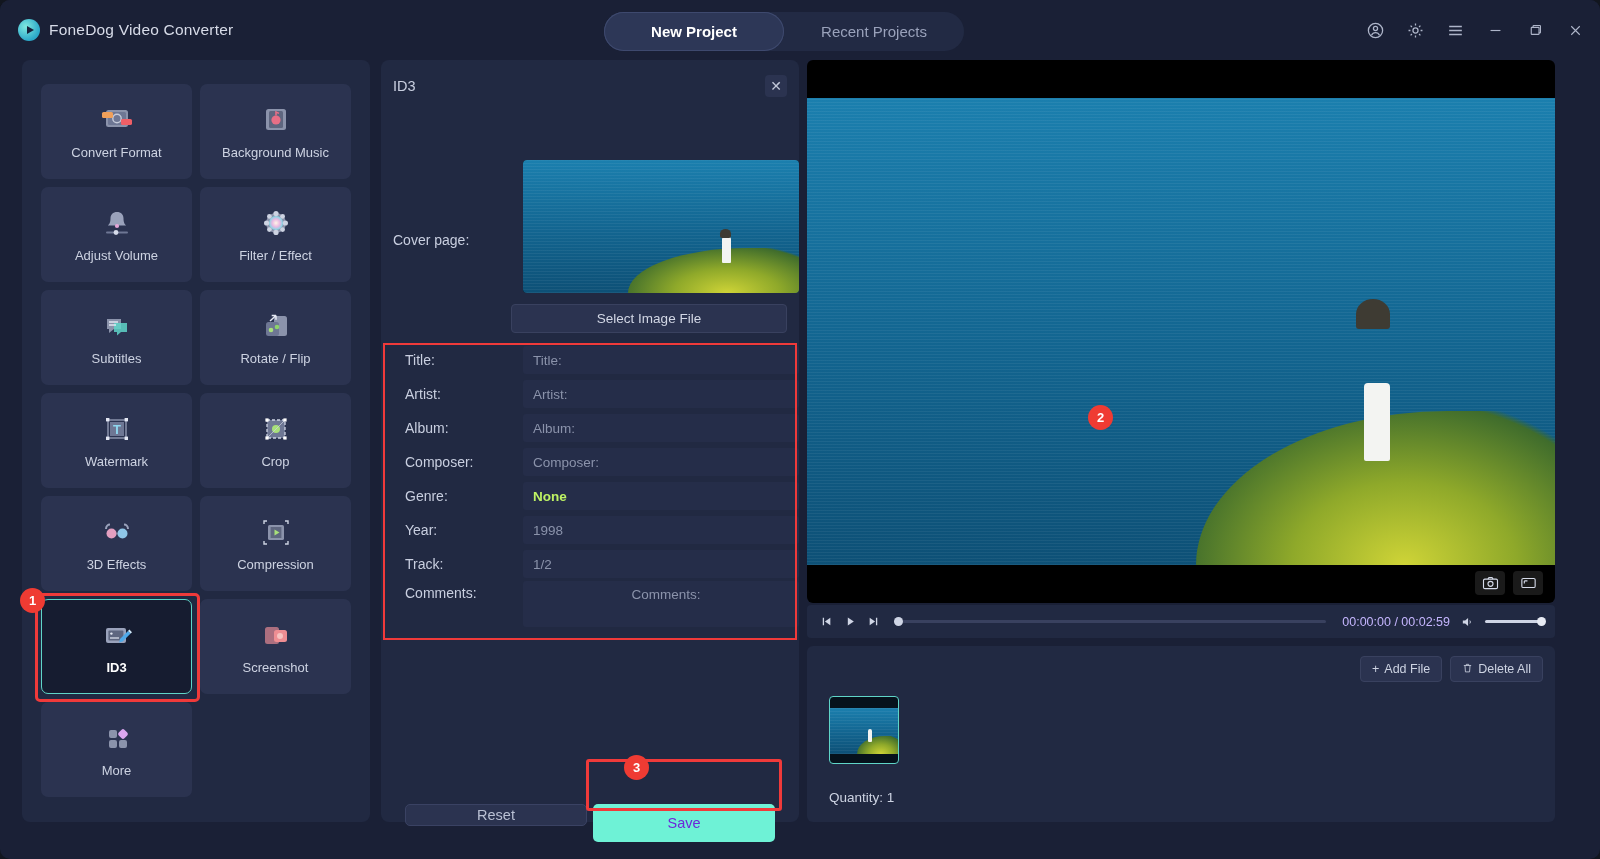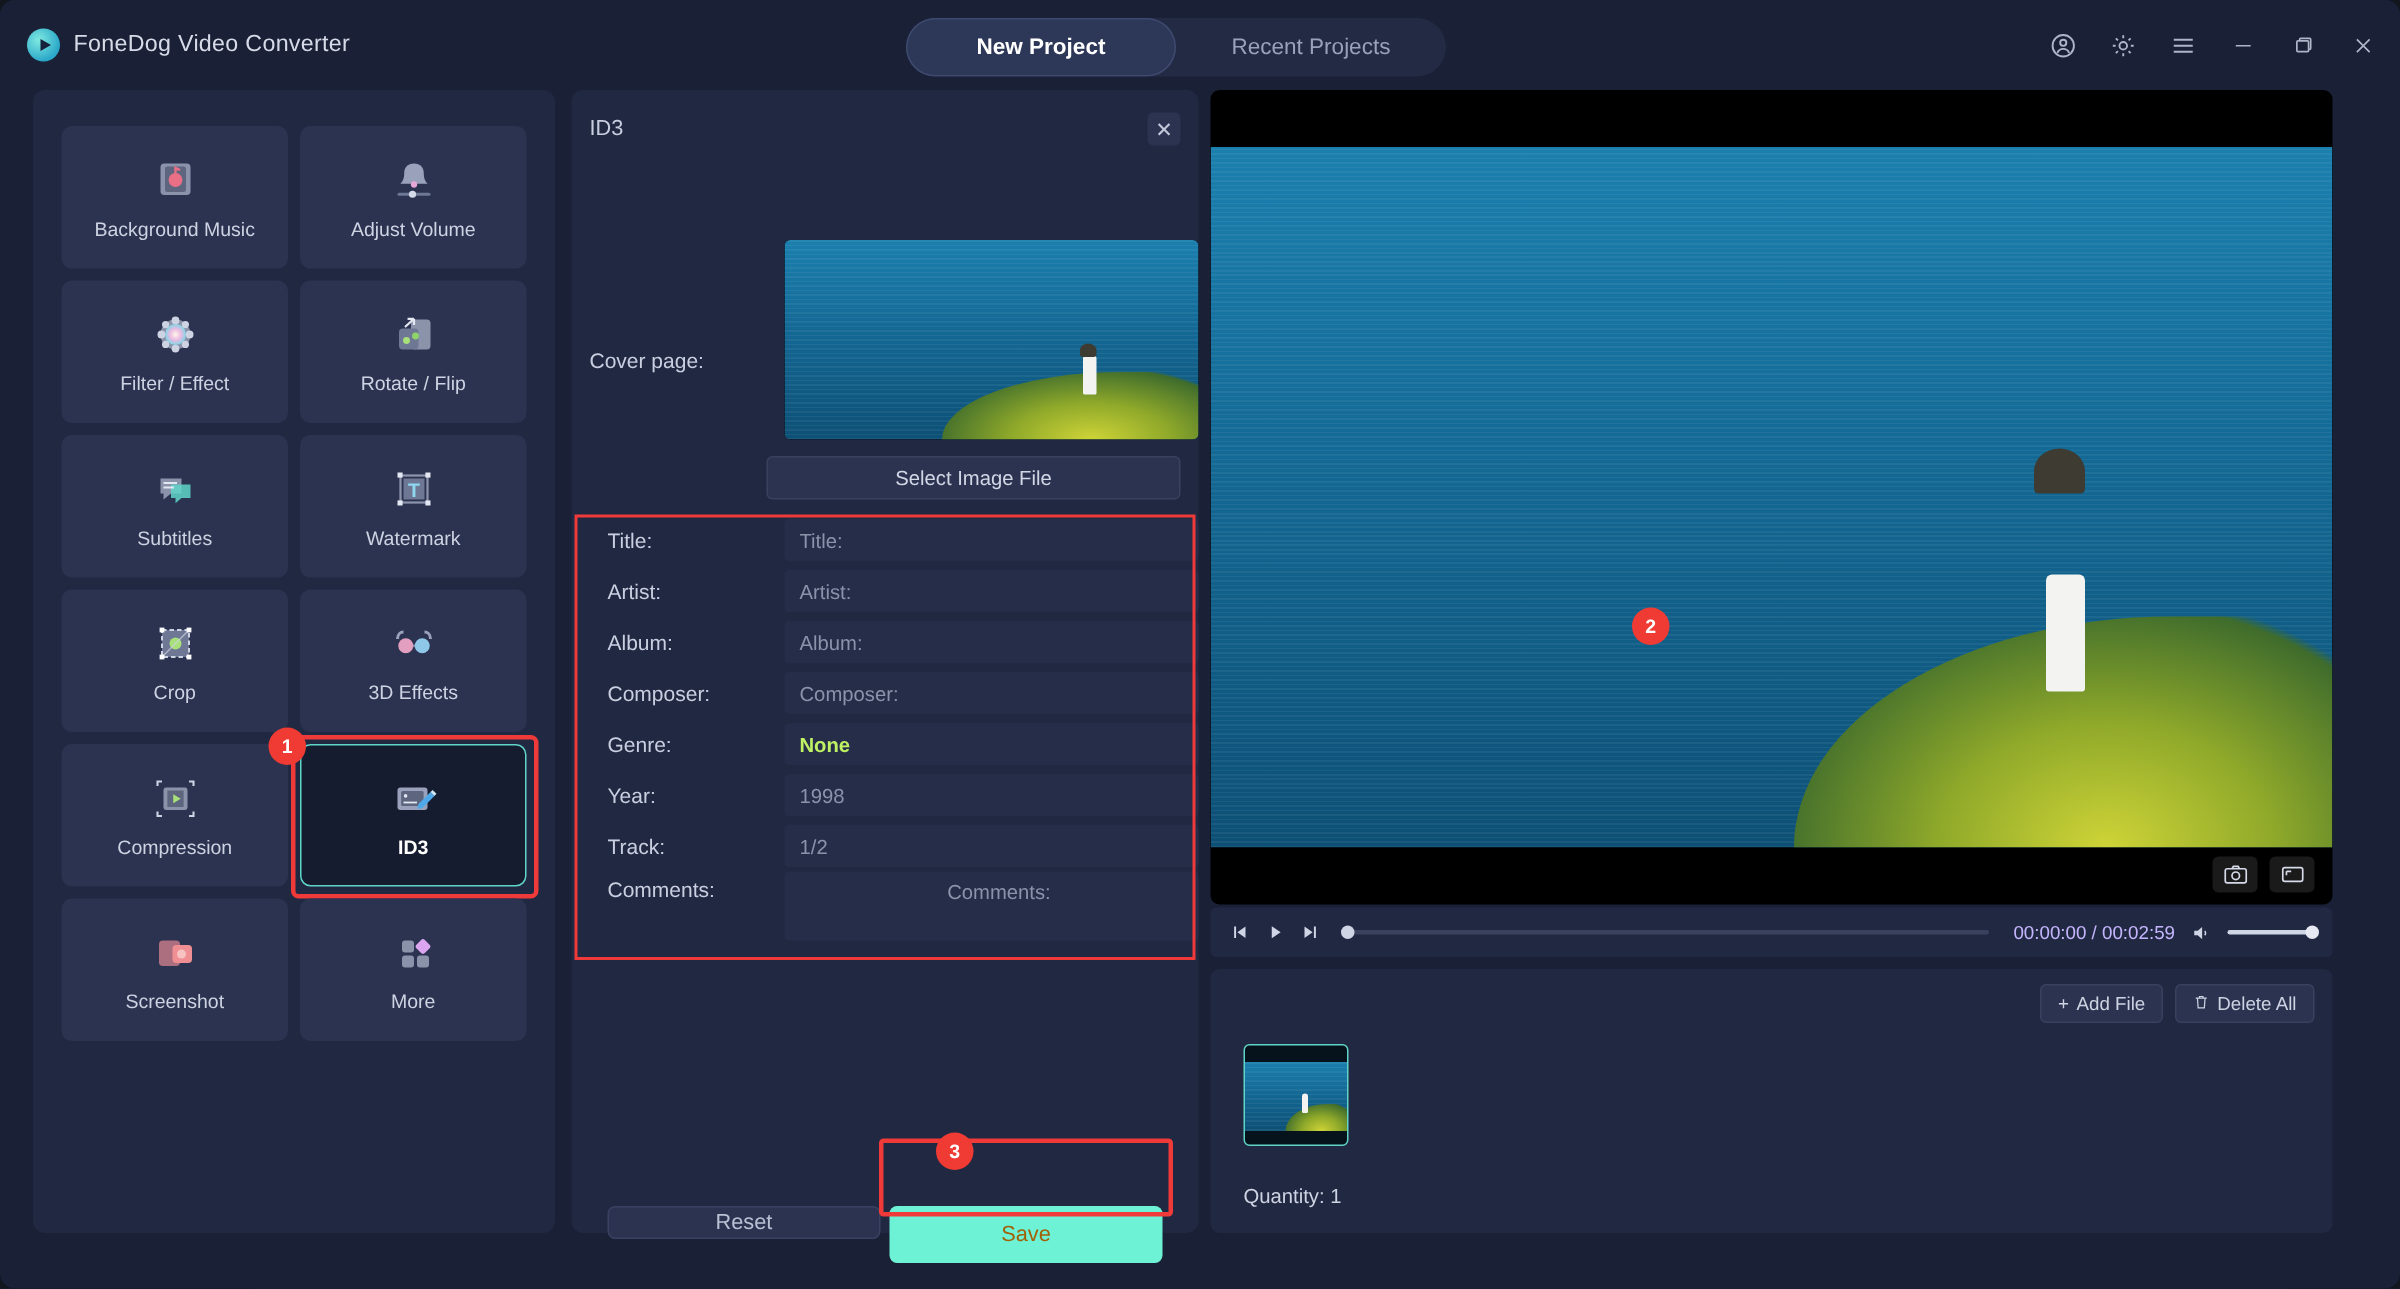--- a/index.html
+++ b/index.html
@@ -167,21 +167,21 @@
   .footer-btns { position: absolute; left: 0; bottom: 18px; width: 418px; }
   .btn-reset {
     position: absolute; left: 24px; width: 182px; height: 22px;
     background: #2b3350; border: 1px solid #3a4263; border-radius: 5px;
     color: #b9c0d3; font-size: 14.5px;
     display: flex; align-items: center; justify-content: center; cursor: pointer;
   }
   .btn-save {
     position: absolute; left: 212px; width: 182px; height: 38px;
     background: #6ef2d6; border-radius: 5px;
-    color: #a16207; font-size: 14.5px;
+    color: #6d28d9; font-size: 14.5px;
     display: flex; align-items: center; justify-content: center; cursor: pointer;
   }
   .save-ring {
     position: absolute; left: 205px; bottom: 11px;
     width: 196px; height: 52px;
     border: 3px solid #f03a3a; border-radius: 3px; pointer-events: none;
   }
 
   
   .preview {
@@ -285,20 +285,32 @@
         <svg width="17" height="17" viewBox="0 0 24 24" stroke="currentColor" stroke-width="1.6">
             <path d="M6 6l12 12M18 6L6 18"></path>
           </svg>
       </div>
     </div>
   </div>
 
   <div class="sidebar">
     <div class="tool-grid">
 
+      <div class="tool">
+        <div class="icon-box">
+          <svg width="40" height="34" viewBox="0 0 40 34">
+            <rect x="9" y="6" width="22" height="17" rx="2.5" fill="#8b93ab"></rect>
+            <rect x="11" y="8" width="18" height="13" rx="1.5" fill="#6e7794"></rect>
+            <circle cx="20" cy="14.5" r="4.2" fill="none" stroke="#c6cbda" stroke-width="1.4"></circle>
+            <rect x="5" y="8" width="11" height="6" rx="1.6" fill="#f0a05a"></rect>
+            <rect x="24" y="15" width="11" height="6" rx="1.6" fill="#ef5f66"></rect>
+          </svg>
+        </div>
+        <div class="tool-label">Convert Format</div>
+      </div>
 
       <div class="tool">
         <div class="icon-box">
           <svg width="40" height="34" viewBox="0 0 40 34">
             <rect x="10" y="5" width="20" height="21" rx="2.5" fill="#8b93ab"></rect>
             <rect x="13" y="7" width="14" height="17" rx="1.5" fill="#5e667f"></rect>
             <circle cx="20" cy="16" r="4.6" fill="#e86f86"></circle>
             <path d="M20 11.5v-3.5l3 1.4" stroke="#e86f86" stroke-width="1.6" fill="none"></path>
           </svg>
         </div>
@@ -338,39 +350,39 @@
             <circle cx="26.6" cy="9.4" r="2.4" fill="#cdd3e2"></circle>
               <circle cx="13.4" cy="22.6" r="2.4" fill="#cdd3e2"></circle>
           </svg>
         </div>
         <div class="tool-label">Filter / Effect</div>
       </div>
 
       <div class="tool">
         <div class="icon-box">
           <svg width="40" height="34" viewBox="0 0 40 34">
+            <path d="M10 9h14v10h-7l-5 4v-4h-2z" fill="#8b93ab"></path>
+            <path d="M17 13h13v9h-6l-4 3.5V22h-3z" fill="#5fd5c8" opacity=".85"></path>
+            <path d="M12 12h9M12 15h7" stroke="#e3e7f2" stroke-width="1.3"></path>
+          </svg>
+        </div>
+        <div class="tool-label">Subtitles</div>
+      </div>
+
+      <div class="tool">
+        <div class="icon-box">
+          <svg width="40" height="34" viewBox="0 0 40 34">
             <rect x="18" y="6" width="13" height="20" rx="2.5" fill="#8b93ab"></rect>
             <rect x="10" y="12" width="13" height="14" rx="2.5" fill="#6e7794"></rect>
             <circle cx="15" cy="20" r="2.3" fill="#a8e07a"></circle>
             <circle cx="21" cy="17" r="2.3" fill="#8ed46a"></circle>
             <path d="M14 11L20 5.5M20 5.5h-4.3M20 5.5v4.2" stroke="#e3e7f2" stroke-width="1.5" fill="none"></path>
           </svg>
         </div>
         <div class="tool-label">Rotate / Flip</div>
-      </div>
-
-      <div class="tool">
-        <div class="icon-box">
-          <svg width="40" height="34" viewBox="0 0 40 34">
-            <path d="M10 9h14v10h-7l-5 4v-4h-2z" fill="#8b93ab"></path>
-            <path d="M17 13h13v9h-6l-4 3.5V22h-3z" fill="#5fd5c8" opacity=".85"></path>
-            <path d="M12 12h9M12 15h7" stroke="#e3e7f2" stroke-width="1.3"></path>
-          </svg>
-        </div>
-        <div class="tool-label">Subtitles</div>
       </div>
 
       <div class="tool">
         <div class="icon-box">
           <svg width="40" height="34" viewBox="0 0 40 34">
             <rect x="11" y="7" width="18" height="18" fill="none" stroke="#8b93ab" stroke-width="1.5"></rect>
             <rect x="13" y="9" width="14" height="14" fill="#6e7794"></rect>
             <text x="20" y="21" font-size="13" font-weight="bold" fill="#8fd7ef" text-anchor="middle" font-family="Liberation Sans">T</text>
             <rect x="9" y="5" width="3.4" height="3.4" fill="#e3e7f2"></rect>
               <rect x="27.6" y="5" width="3.4" height="3.4" fill="#e3e7f2"></rect>

